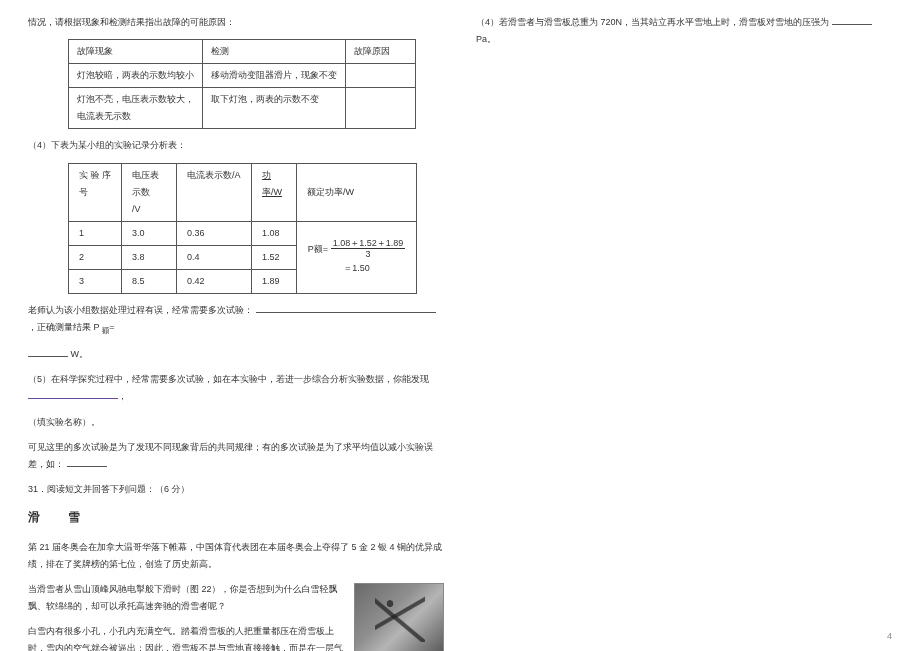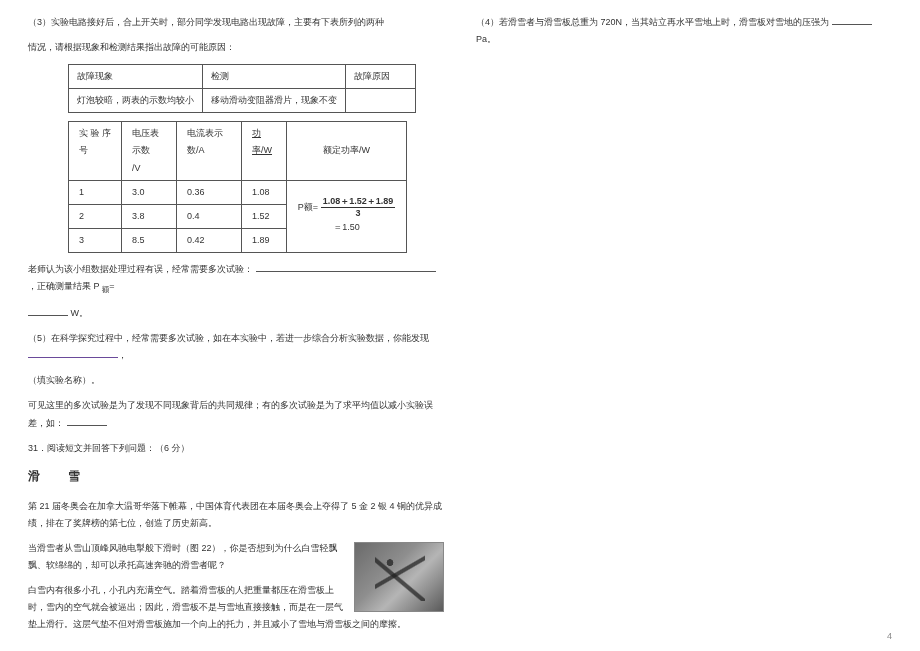--- a/index.html
+++ b/index.html
@@ -34,30 +34,29 @@
   }
   th, td {
     border: 1px solid #555;
     padding: 3px 8px;
     text-align: left;
     vertical-align: top;
   }
   .table1 td { min-width: 70px; }
   .table2 td, .table2 th { padding: 3px 10px; }
   .t2-col-v { width: 55px; }
-  .t2-col-a { width: 65px; }
+  .t2-col-a { width: 75px; }
   .t2-col-p { width: 45px; text-decoration: underline; }
-  .t2-col-rate { width: 120px; text-align: center; vertical-align: middle; }
+  .t2-col-rate { width: 120px; vertical-align: middle; }
   .frac-cell { text-align:center; vertical-align: middle; padding: 2px 6px; }
   .frac {
     display:inline-block;
     text-align:center;
     vertical-align: middle;
     line-height: 1.2;
-    font-weight: bold;
   }
   .frac-top { display:block; border-bottom:1px solid #333; padding:0 2px; font-size:9px;}
   .frac-bot { display:block; font-size:9px; }
   .blank-line {
     display:inline-block;
     border-bottom:1px solid #555;
     min-width: 60px;
     height: 0.9em;
     vertical-align: baseline;
   }
@@ -103,38 +102,46 @@
     height: 0.9em;
   }
   .clearfix::after { content:""; display:block; clear:both; }
 </style>
 </head>
 <body>
 
 <div class="page">
 
   <div class="col-left">
-    <div class="para">（3）实验电路接好后，合上开关时，部分同学发现电路出现故障，主要有下表所列的两种</div>
     <div class="para">情况，请根据现象和检测结果指出故障的可能原因：</div>
 
     <table class="table1">
       <tbody>
           <tr>
         <td>故障现象</td>
         <td>检测</td>
         <td>故障原因</td>
       </tr>
       <tr>
         <td>灯泡较暗，两表的示数均较小</td>
         <td>移动滑动变阻器滑片，现象不变</td>
         <td></td>
       </tr>
+      <tr>
+        <td>
+          <span>灯泡不亮，电压表示数较大，</span><br>
+          <span>电流表无示数</span>
+        </td>
+        <td>取下灯泡，两表的示数不变</td>
+        <td></td>
+      </tr>
     </tbody>
       </table>
 
+    <div class="para">（4）下表为某小组的实验记录分析表：</div>
 
     <table class="table2">
       <tbody>
           <tr>
         <td>
           <span>实 验 序</span><br>
           <span>号</span>
         </td>
         <td class="t2-col-v">
           <span>电压表示数</span><br>

